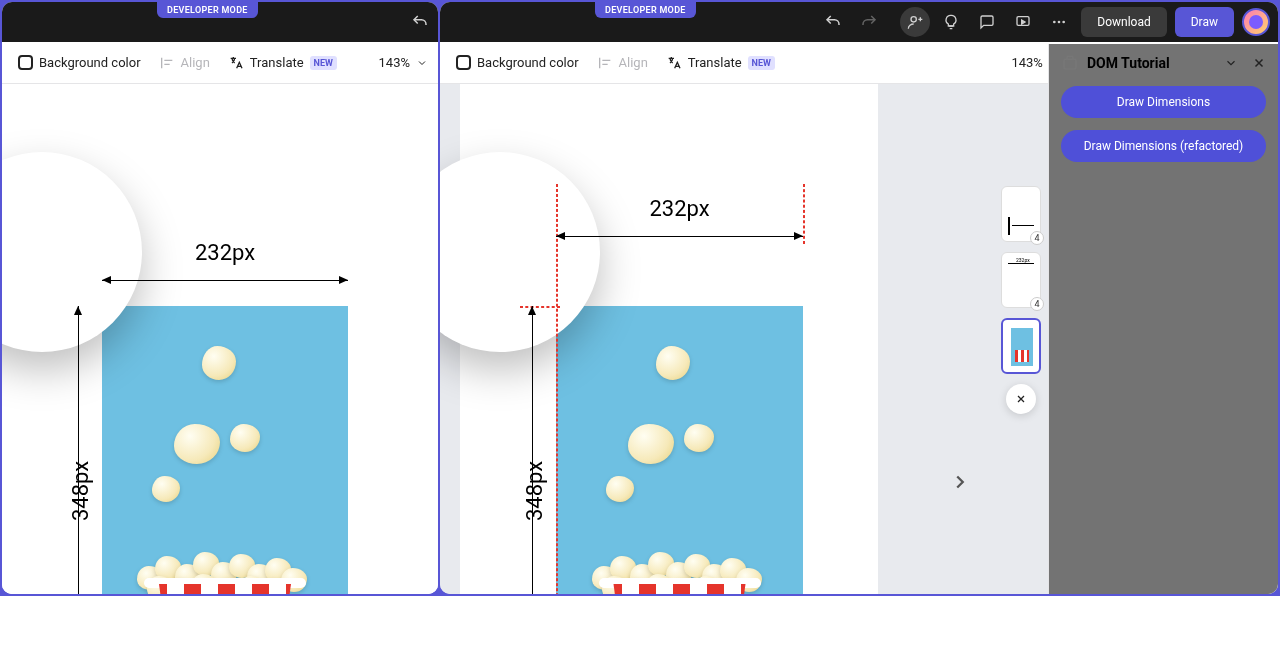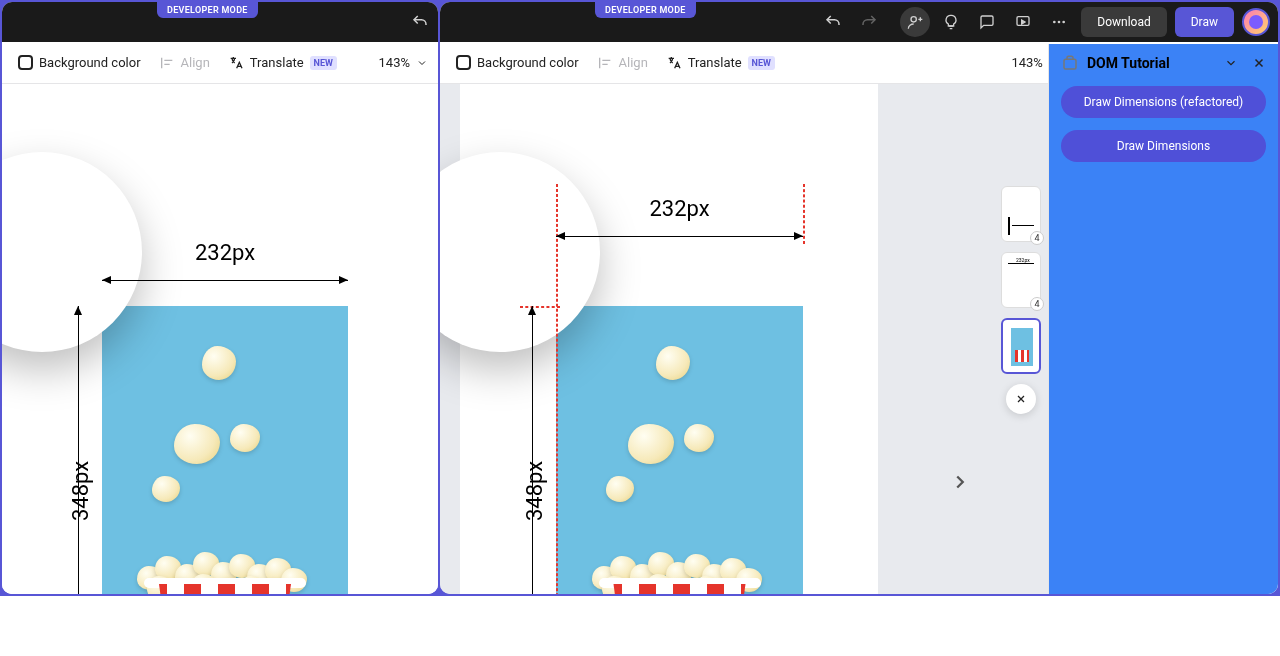--- a/index.html
+++ b/index.html
@@ -75,21 +75,21 @@
 
   
   .rightshelf { position:absolute; right:0; top:82px; bottom:0; width:50px; display:flex; flex-direction:column; align-items:center; gap:10px; padding-top:20px;}
   .thumb{width:40px;height:56px;background:#fff;border-radius:6px;border:1px solid #ddd;position:relative;display:flex;align-items:center;justify-content:center;font-size:8px;color:#999;}
   .thumb .count{position:absolute;right:-4px;bottom:-4px;width:14px;height:14px;border-radius:50%;background:#fff;border:1px solid #ccc;font-size:9px;display:flex;align-items:center;justify-content:center;color:#333;}
   .thumb.sel{border:2px solid #5856d6;}
   .thumb-close{width:30px;height:30px;border-radius:50%;background:#fff;box-shadow:0 2px 8px rgba(0,0,0,.15);display:flex;align-items:center;justify-content:center;cursor:pointer;}
   .next-arrow{position:absolute;right:300px;top:380px;width:36px;height:36px;display:flex;align-items:center;justify-content:center;color:#555;cursor:pointer;}
 
   
-  .panel { position:absolute; right:0; top:42px; bottom:0; width:230px; background:#3b82f6; border-left:1px solid #e5e5e7; padding:10px 12px; }
+  .panel { position:absolute; right:0; top:42px; bottom:0; width:230px; background:#737373; border-left:1px solid #e5e5e7; padding:10px 12px; }
   .panel-hdr{display:flex;align-items:center;gap:8px;font-weight:700;font-size:14px;margin-bottom:14px;}
   .panel-hdr .sp{flex:1;}
   .pbtn{display:block;width:100%;background:#4f50d8;color:#fff;border:none;border-radius:18px;padding:9px 0;font-size:12px;margin-bottom:12px;cursor:pointer;}
 
   svg{display:block;}
   .mini{position:absolute;}
 </style>
 </head>
 <body>
 
@@ -369,17 +369,17 @@
           </svg>
         <span>DOM Tutorial</span>
         <span class="sp"></span>
         <svg width="14" height="14" viewBox="0 0 24 24" stroke="#222" stroke-width="2" fill="none">
             <path d="M6 9l6 6 6-6"></path>
           </svg>
         <svg width="14" height="14" viewBox="0 0 24 24" stroke="#222" stroke-width="2.5" style="margin-left:6px">
             <path d="M6 6l12 12M18 6L6 18"></path>
           </svg>
       </div>
+      <button class="pbtn">Draw Dimensions</button>
       <button class="pbtn">Draw Dimensions (refactored)</button>
-      <button class="pbtn">Draw Dimensions</button>
     </div>
   </div>
 </div>
 
 </body></html>

